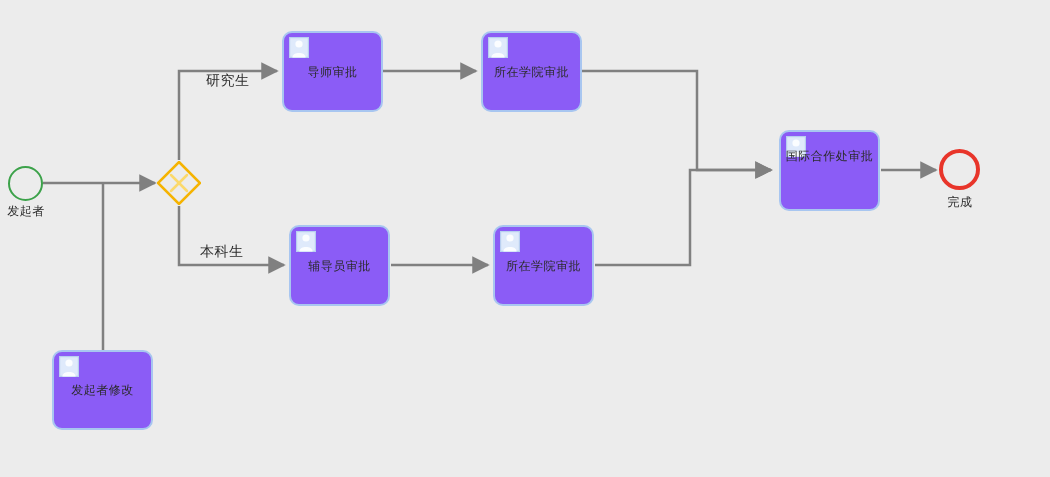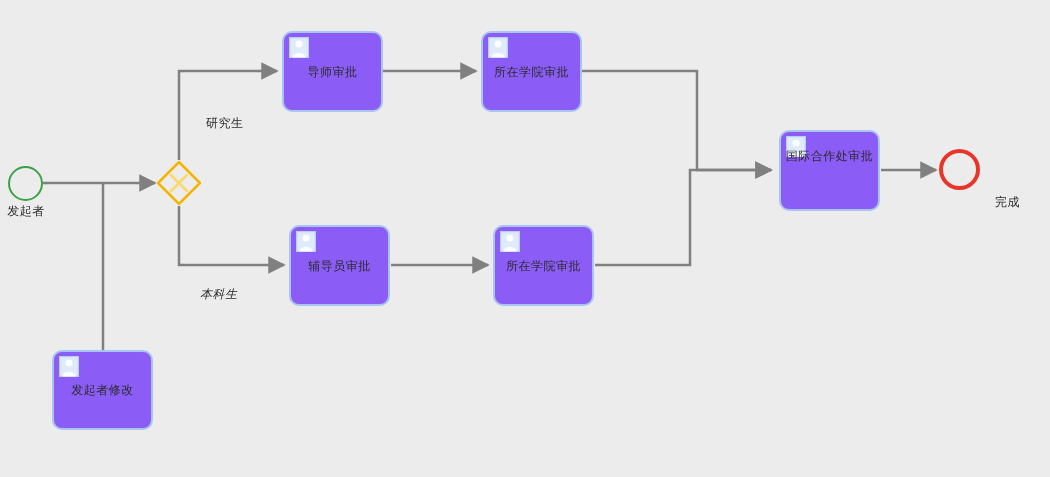--- a/index.html
+++ b/index.html
@@ -93,25 +93,24 @@
   
   .gateway {
     position: absolute;
     width: 44px;
     height: 44px;
   }
 
   
   .edge-label {
     position: absolute;
-    font-size: 12px;
+    font-size: 14px;
     color: #2b2b2b;
     letter-spacing: 0.5px;
     white-space: nowrap;
-    margin-top: 43px;
   }
 </style>
 </head>
 <body>
 
 <div id="canvas">
 
   <svg class="layer-svg" viewBox="0 0 1050 477" width="1050" height="477">
     <defs>
       <marker id="arrow" viewBox="0 0 10 10" refX="9" refY="5" markerWidth="7" markerHeight="7" orient="auto-start-reverse">
@@ -145,21 +144,21 @@
     <svg viewBox="0 0 44 44" width="44" height="44">
       <polygon points="22,1 43,22 22,43 1,22" fill="#ececec" stroke="#f5b301" stroke-width="2.5"></polygon>
       <g stroke="#fbd96b" stroke-width="2.5" stroke-linecap="round" fill="none">
         <path d="M 14 14 L 30 30"></path>
         <path d="M 30 14 L 14 30"></path>
       </g>
     </svg>
   </div>
 
   <div class="edge-label" style="left:206px; top:72px;">研究生</div>
-  <div class="edge-label" style="left:200px; top:243px;font-style:italic;">本科生</div>
+  <div class="edge-label" style="left:200px; top:243px;">本科生</div>
 
   <div class="task" style="left:282px; top:31px; width:101px; height:81px;">
     <svg class="user-icon" viewBox="0 0 20 21">
       <rect x="0.6" y="0.6" width="18.8" height="19.8" fill="#dfeafb" stroke="#b8cff0" stroke-width="1.2"></rect>
       <circle cx="10" cy="7" r="3.6" fill="#fbfdff"></circle>
       <path d="M 3.4 20.4 C 3.4 14.6 16.6 14.6 16.6 20.4 Z" fill="#fbfdff"></path>
     </svg>
     <div class="task-label">导师审批</div>
   </div>
 
@@ -202,15 +201,15 @@
   <div class="task" style="left:52px; top:350px; width:101px; height:80px;">
     <svg class="user-icon" viewBox="0 0 20 21">
       <rect x="0.6" y="0.6" width="18.8" height="19.8" fill="#dfeafb" stroke="#b8cff0" stroke-width="1.2"></rect>
       <circle cx="10" cy="7" r="3.6" fill="#fbfdff"></circle>
       <path d="M 3.4 20.4 C 3.4 14.6 16.6 14.6 16.6 20.4 Z" fill="#fbfdff"></path>
     </svg>
     <div class="task-label">发起者修改</div>
   </div>
 
   <div class="event end" style="left:939px; top:149px; width:41px; height:41px;"></div>
-  <div class="event-label" style="left:900px; top:194px;text-align:right;">完成</div>
+  <div class="event-label" style="left:900px; top:194px;">完成</div>
 
 </div>
 
 </body></html>

